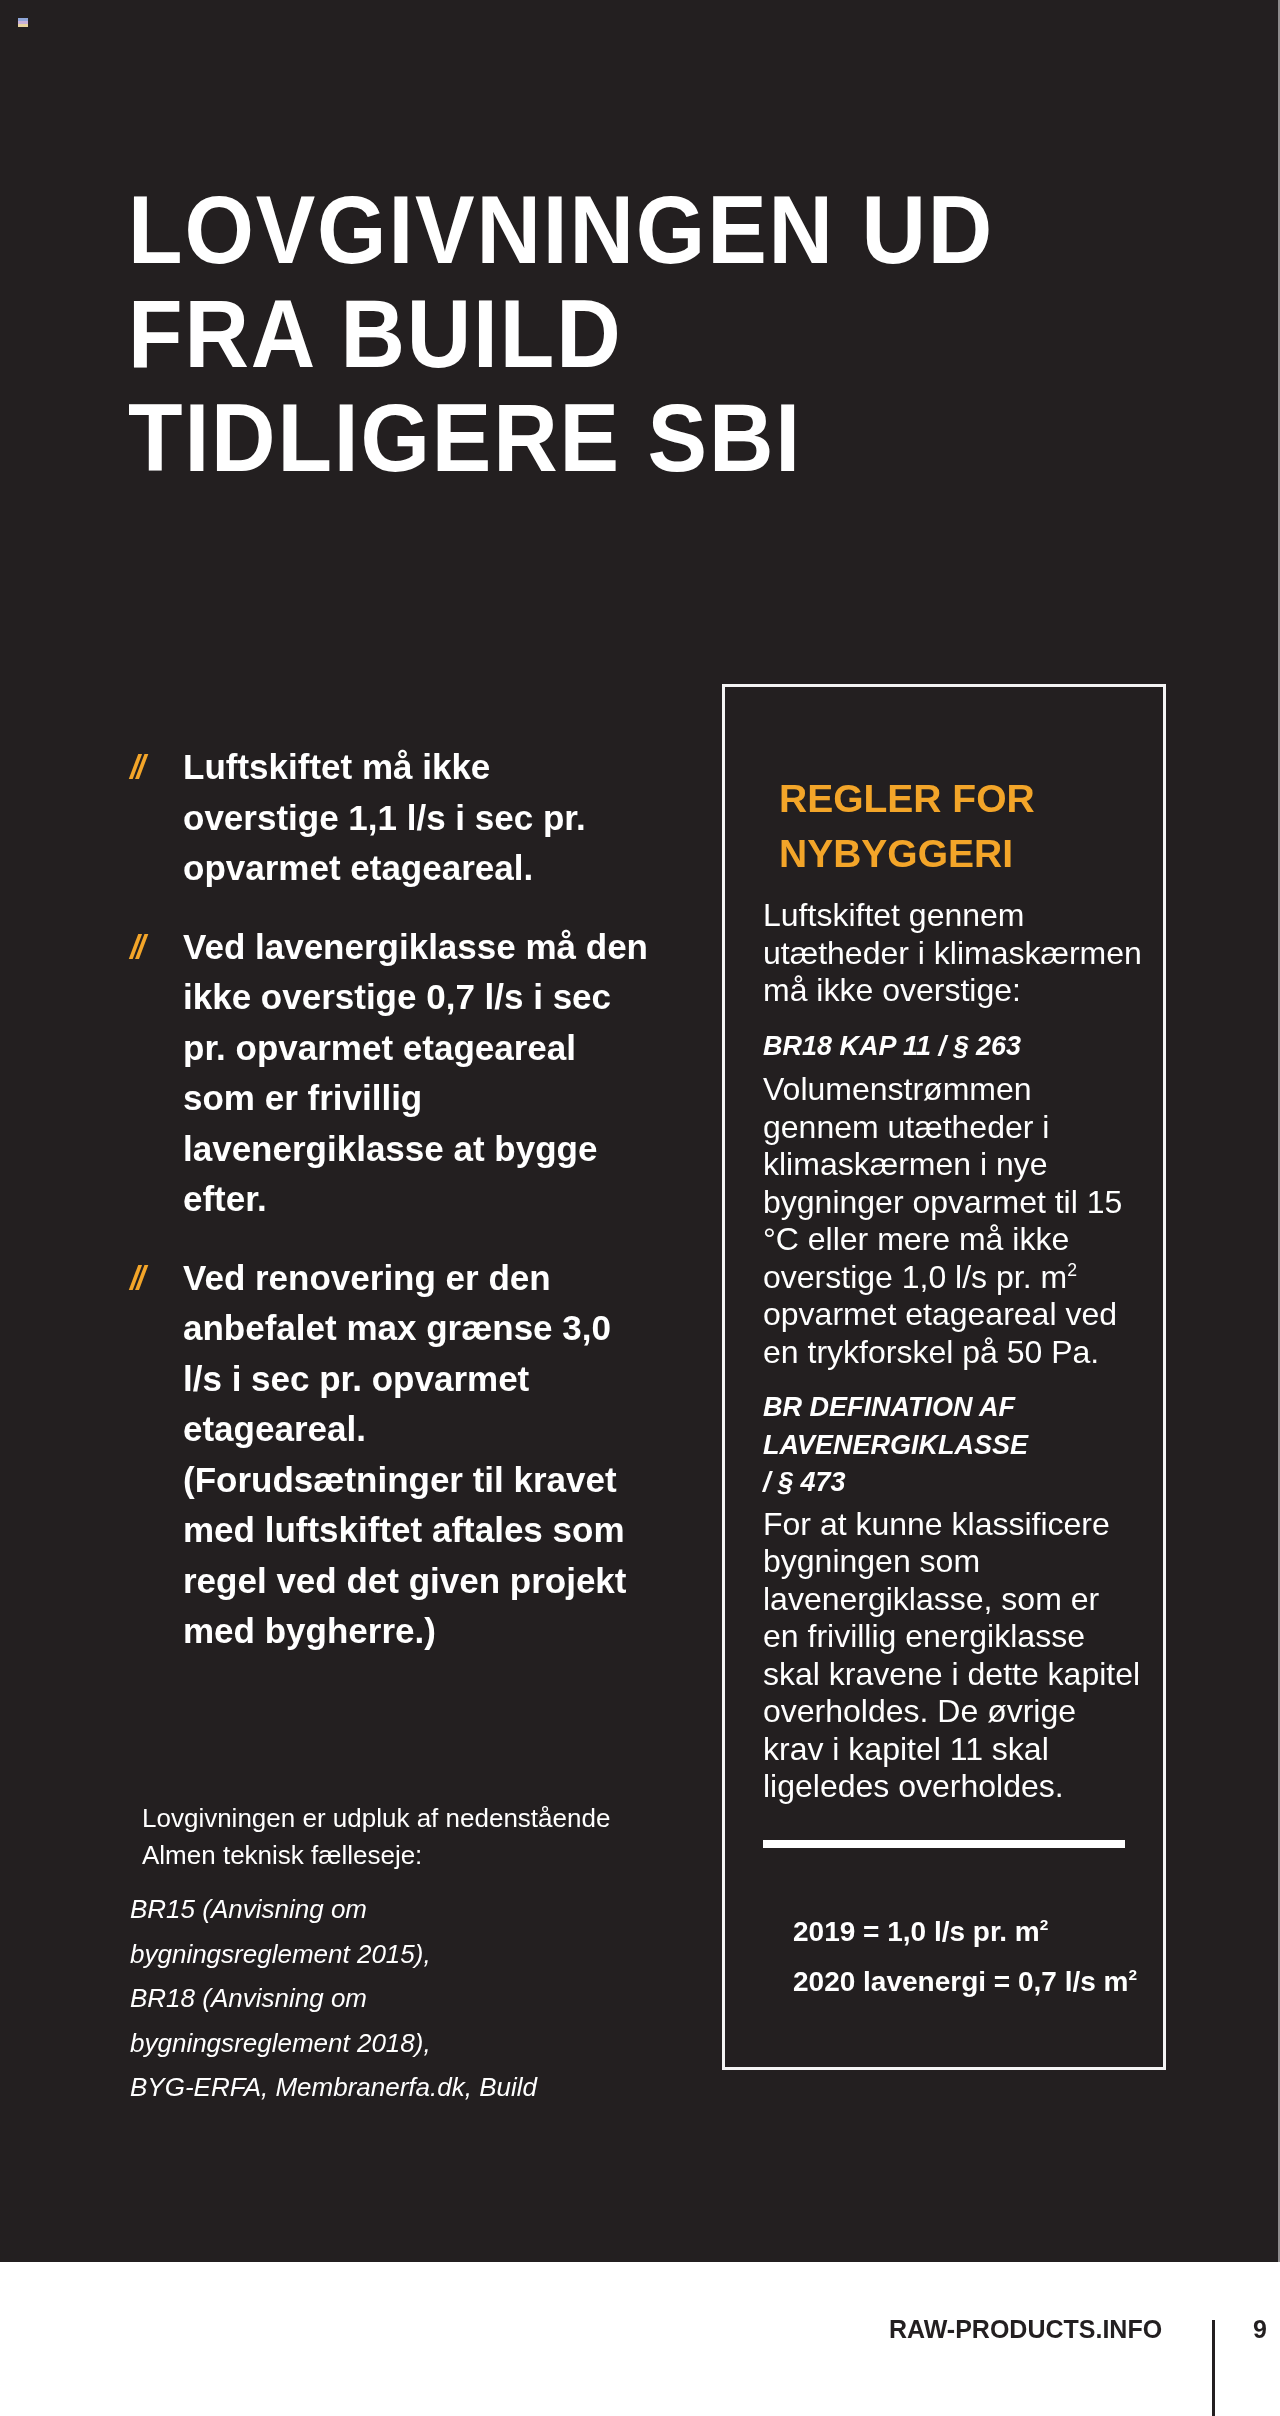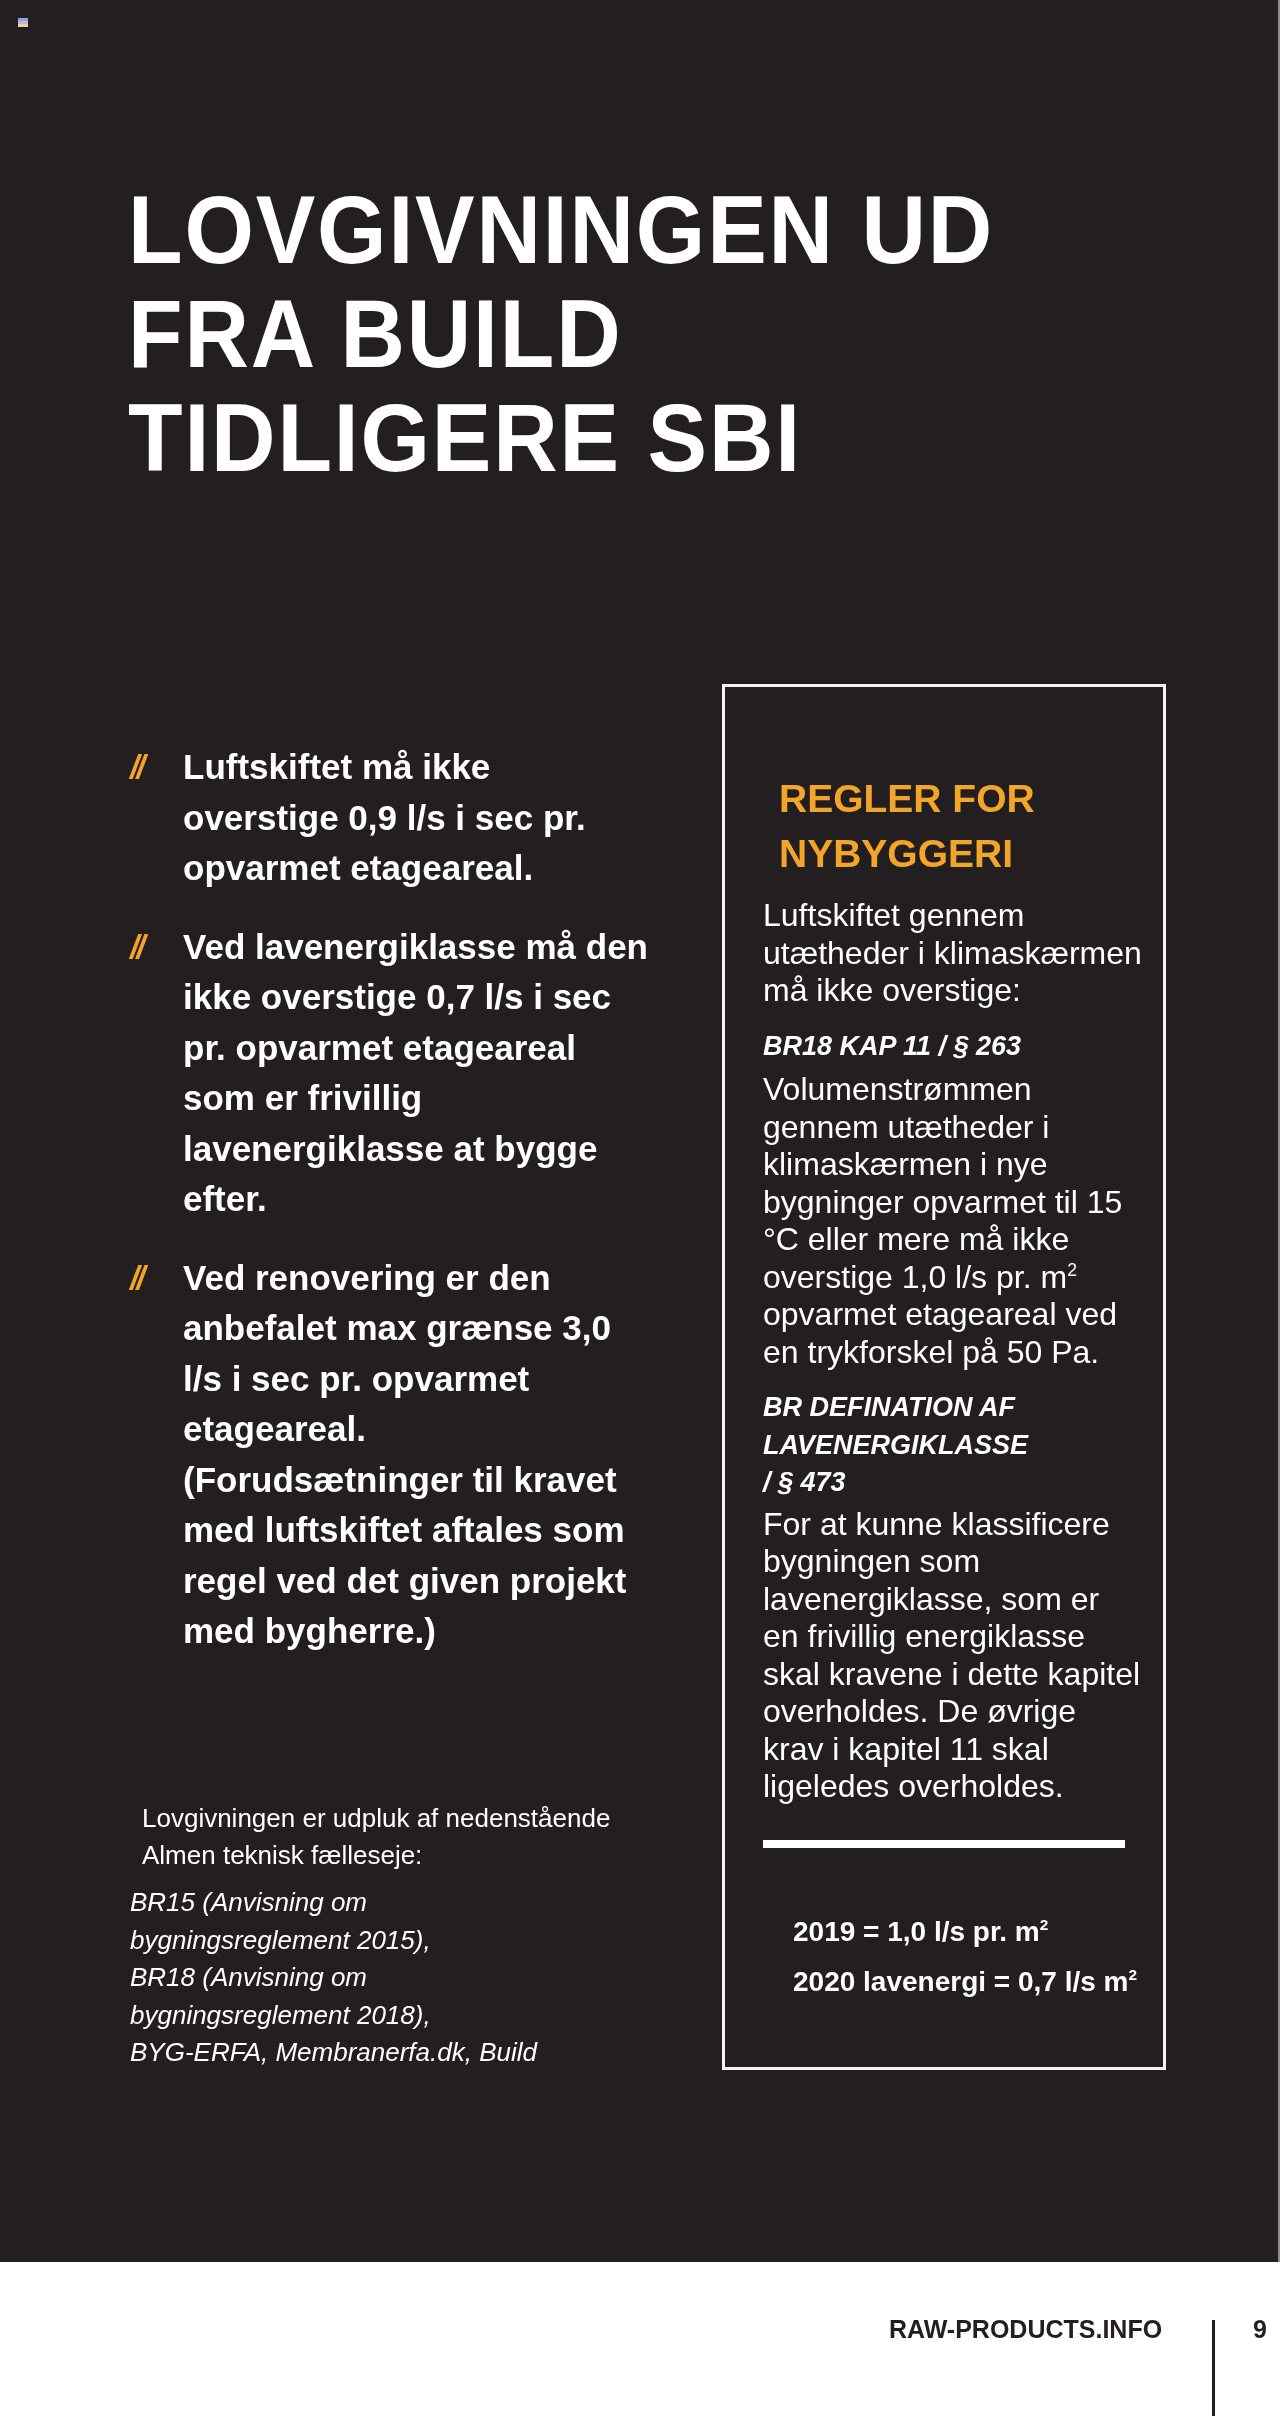--- a/index.html
+++ b/index.html
@@ -37,21 +37,21 @@
     color: #ffffff; font-weight: 700; font-size: 35px; line-height: 50.5px; display: block;
   }
   .source-intro {
     position: absolute; left: 130px; top: 1788px; width: 540px;
     color: #ffffff; font-size: 26px; line-height: 37px; margin: 12px;
   }
   .source-list {
     position: absolute; left: 130px; top: 1884px; width: 540px;
     color: #ffffff; font-size: 26px; line-height: 37.5px; font-style: italic; margin: 0;
   }
-  .source-list span { display: block; }
+  .source-list span { display: block; margin-top: 7px; }
   .box {
     position: absolute; left: 722px; top: 684px; width: 438px; height: 1380px;
     border: 3px solid #f4f4f4;
   }
   .box-inner { position: absolute; left: 38px; top: 68px; width: 380px; }
   .box-heading {
     color: #f3a529; font-weight: 700; font-size: 39px; line-height: 55px; margin: 16px;
   }
   .box-text { color: #ffffff; font-size: 32px; line-height: 37.5px; margin: 0; }
   .box-sub { color: #ffffff; font-weight: 700; font-size: 27px; line-height: 37.5px; margin: 0; font-style: italic; }
@@ -91,21 +91,21 @@
 
 <h1 class="title">
   <span class="line">LOVGIVNINGEN UD</span>
   <span class="line">FRA BUILD</span>
   <span class="line">TIDLIGERE SBI</span>
 </h1>
 
 <ul class="bullets">
   <li class="bullet">
     <span class="slash">//</span>
-    <span class="text">Luftskiftet må ikke overstige 0,9 l/s i sec pr. opvarmet etageareal.</span>
+    <span class="text">Luftskiftet må ikke overstige 1,1 l/s i sec pr. opvarmet etageareal.</span>
   </li>
   <li class="bullet">
     <span class="slash">//</span>
     <span class="text">Ved lavenergiklasse må den ikke overstige 0,7 l/s i sec pr. opvarmet etageareal som er frivillig lavenergiklasse at bygge efter.</span>
   </li>
   <li class="bullet">
     <span class="slash">//</span>
     <span class="text">Ved renovering er den anbefalet max grænse 3,0 l/s i sec pr. opvarmet etageareal. (Forudsætninger til kravet med luftskiftet aftales som regel ved det given projekt med bygherre.)</span>
   </li>
 </ul>

